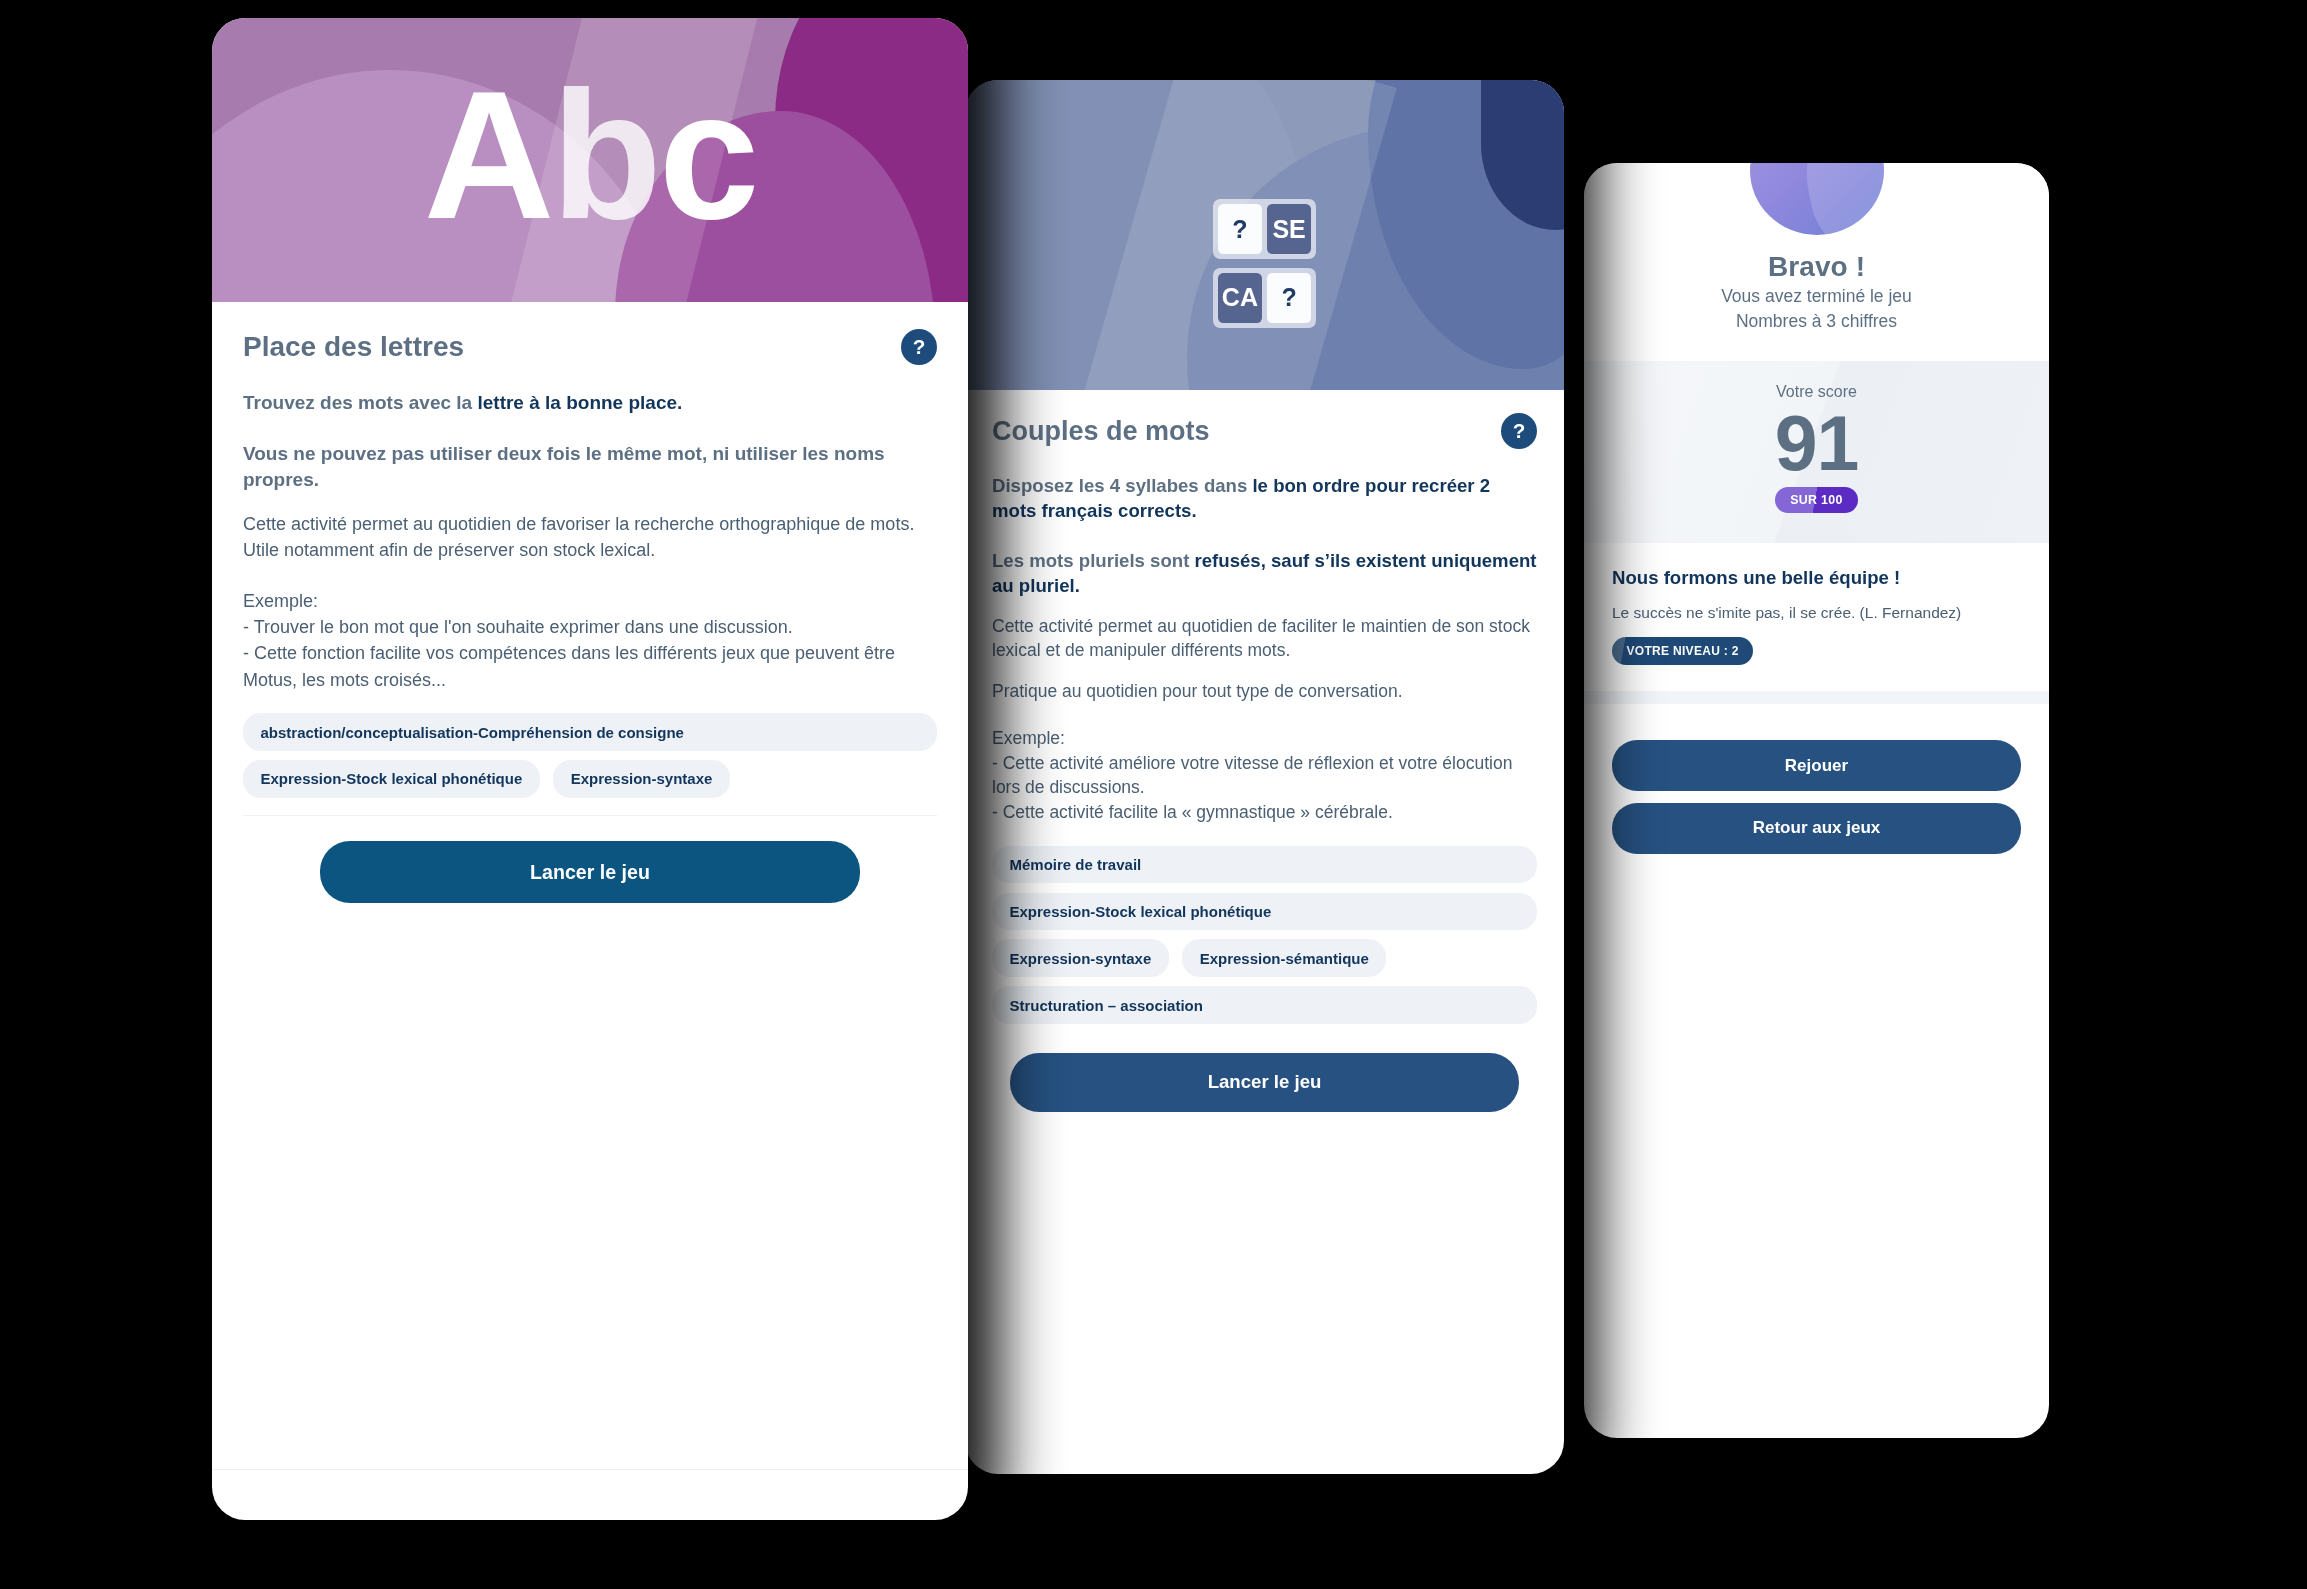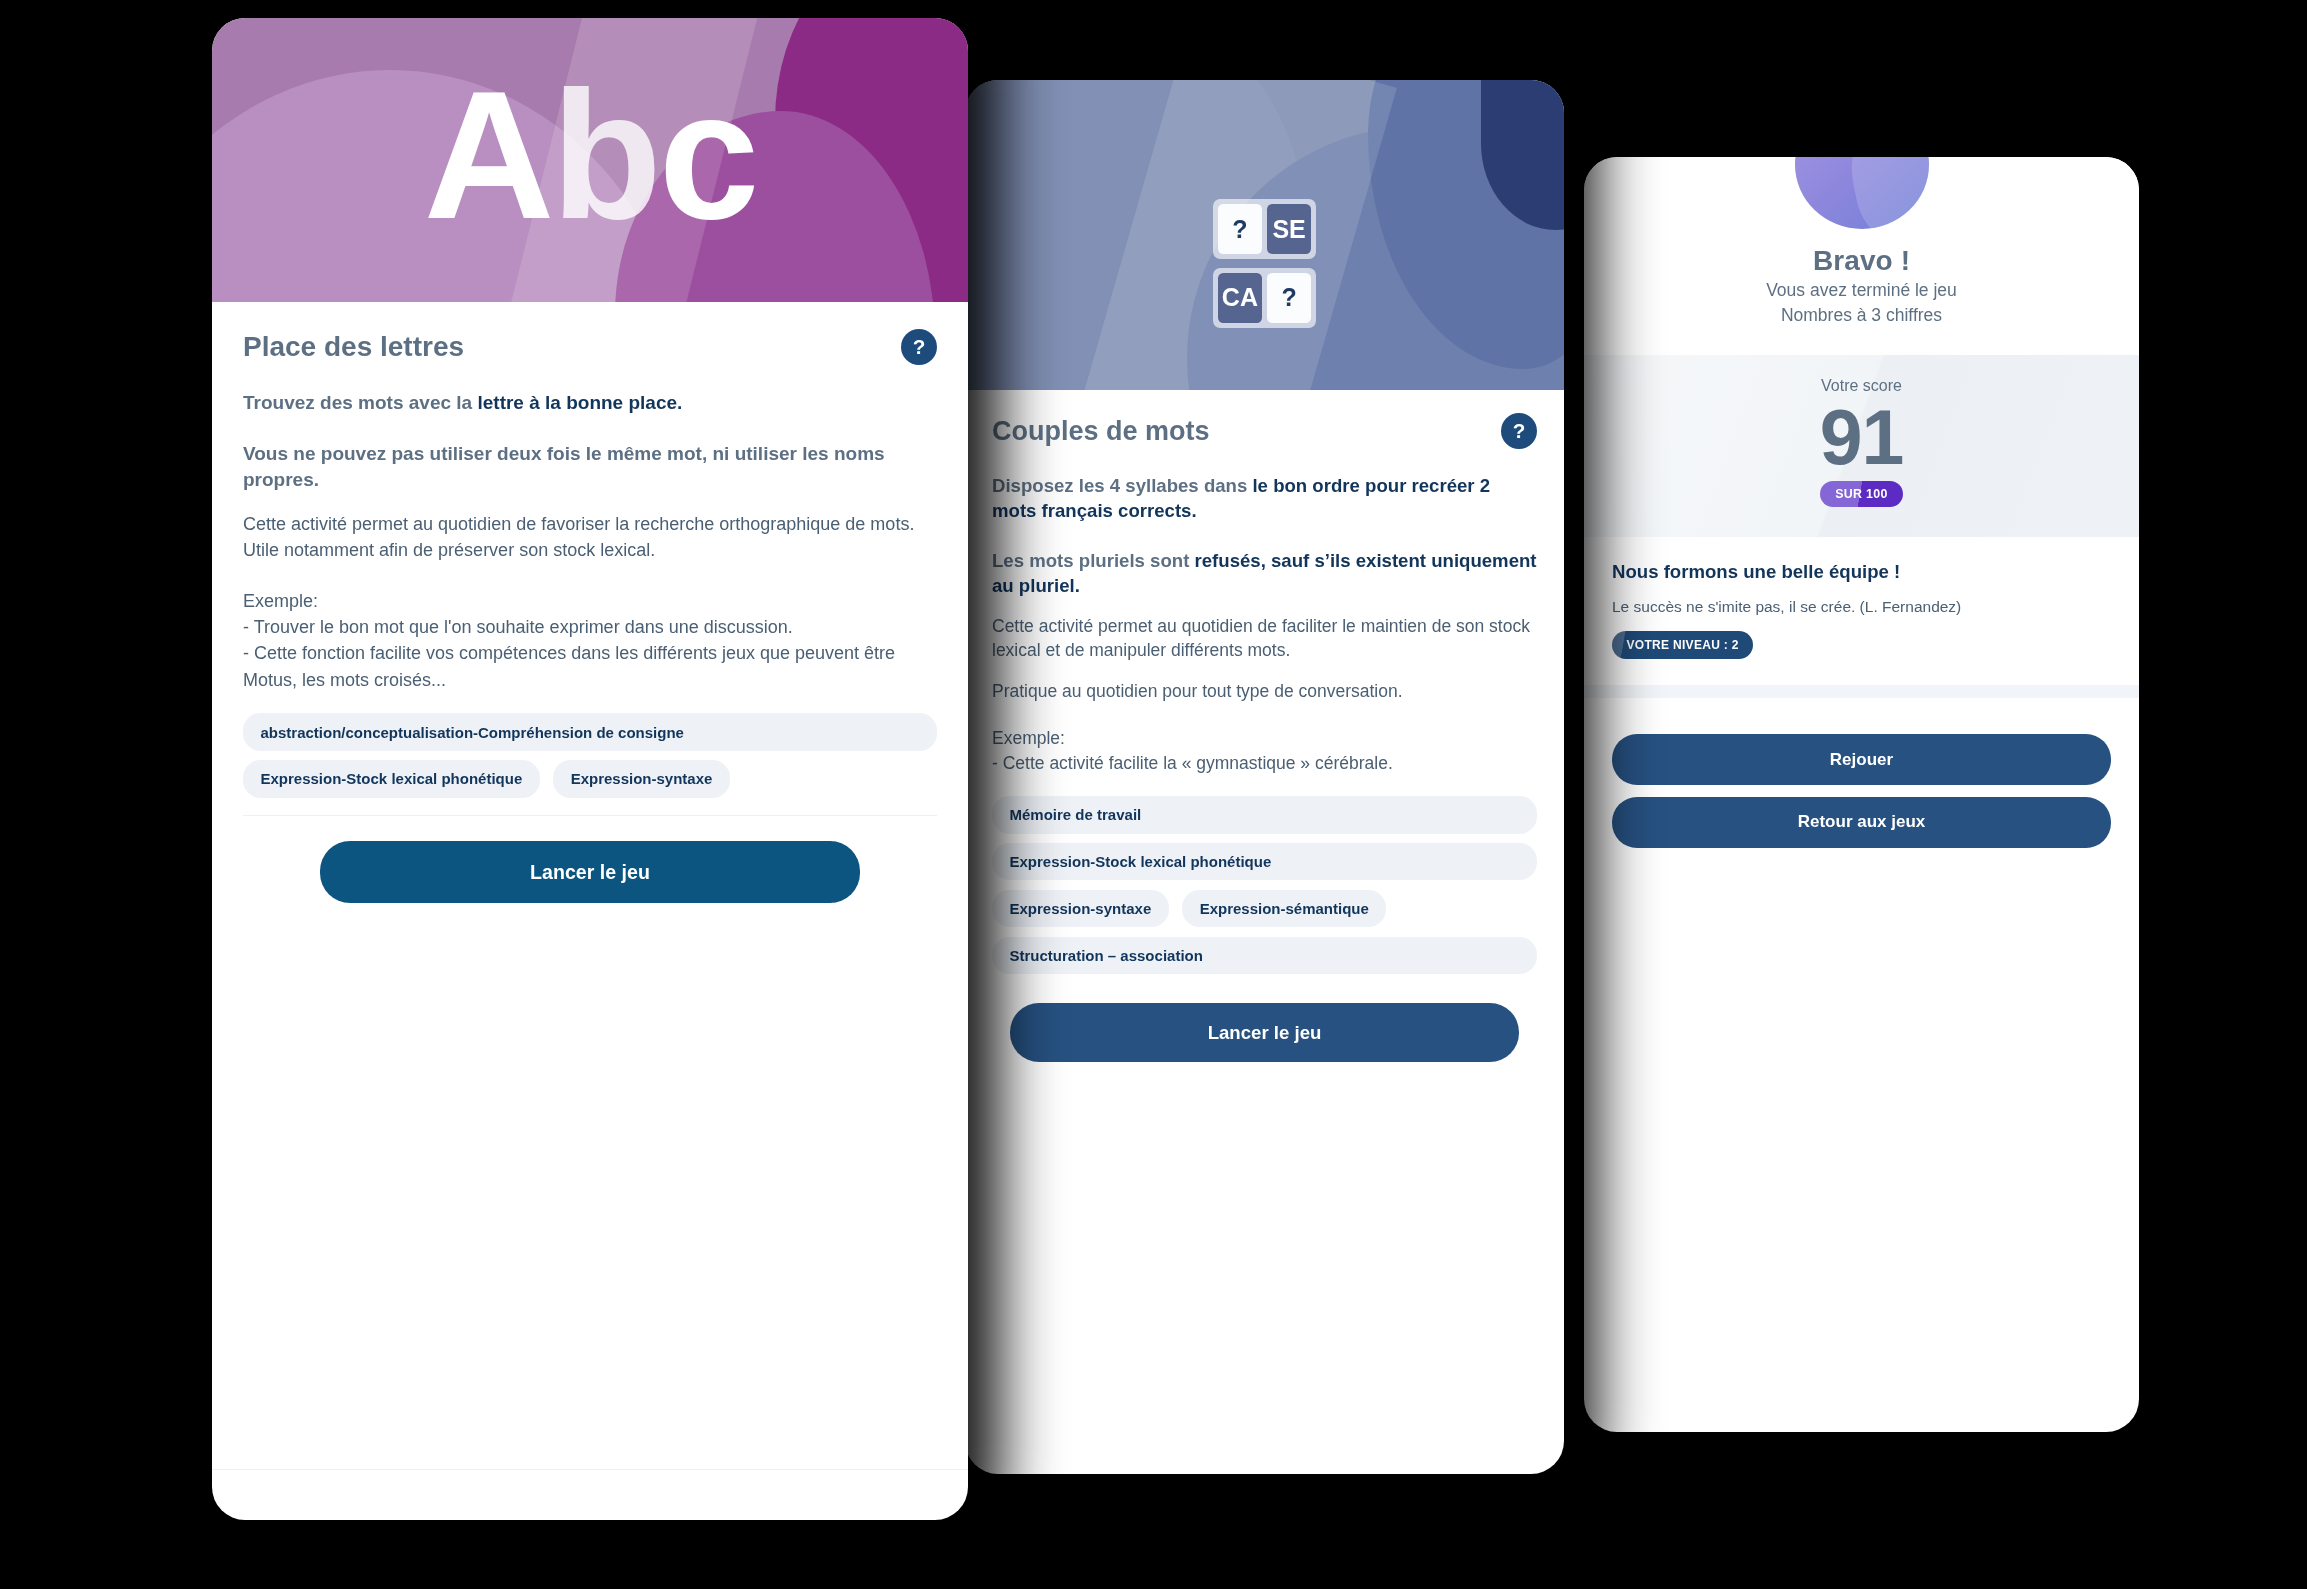--- a/index.html
+++ b/index.html
@@ -15,22 +15,22 @@
   .card {
     position: absolute;
     background: #ffffff;
     border-radius: 33px;
     overflow: hidden;
     box-shadow: 0 0 62px 31px rgba(0,0,0,0.95);
   }
 
   
   #card3 {
-    left: 1584px; top: 157px;
-    width: 555px; height: 1275px;
+    left: 1584px; top: 163px;
+    width: 465px; height: 1275px;
     z-index: 1;
   }
   .c3-top {
     background:#ffffff; padding-top: 0px; text-align:center;
     padding-bottom: 27px;
   }
   .c3-blob {
     width: 134px; height: 129px; margin: -57px auto 0;
     border-radius: 50%;
     background: linear-gradient(135deg,#a396e0 0%, #8f88dd 45%, #6f7fd6 100%);
@@ -268,20 +268,21 @@
       </div>
       <div class="c2-lead">
         <span>Les mots pluriels sont </span><b>refusés, sauf s’ils existent uniquement au pluriel.</b>
       </div>
 
       <div class="c2-para">Cette activité permet au quotidien de faciliter le maintien de son stock lexical et de manipuler différents mots.</div>
       <div class="c2-para">Pratique au quotidien pour tout type de conversation.</div>
 
       <div class="c2-ex">
         <div>Exemple:</div>
+        <div>- Cette activité améliore votre vitesse de réflexion et votre élocution lors de discussions.</div>
         <div>- Cette activité facilite la « gymnastique » cérébrale.</div>
       </div>
 
       <div class="chips">
         <div class="chip" style="flex:0 0 100%;">Mémoire de travail</div>
         <div class="chip" style="flex:0 0 100%;">Expression-Stock lexical phonétique</div>
         <div class="chip">Expression-syntaxe</div>
         <div class="chip">Expression-sémantique</div>
         <div class="chip" style="flex:0 0 100%;">Structuration – association</div>
       </div>

